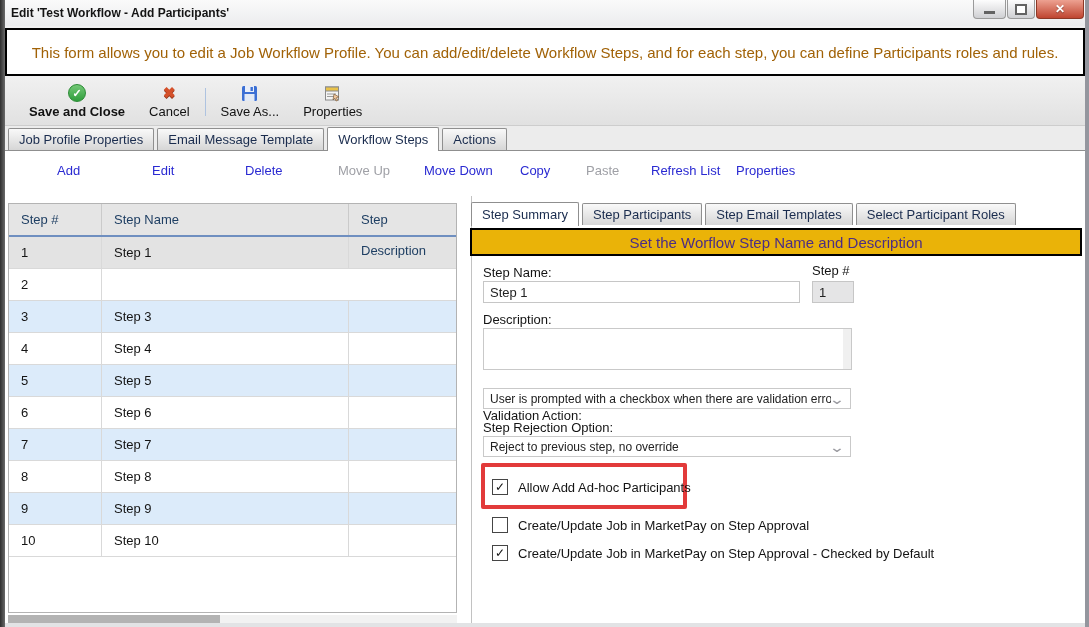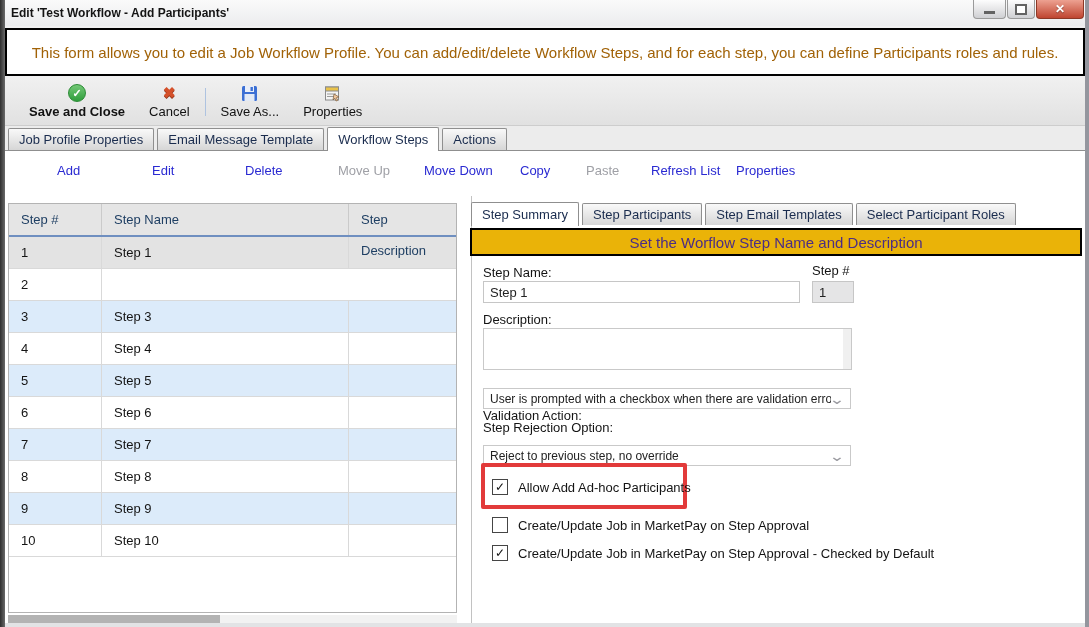--- a/index.html
+++ b/index.html
@@ -281,21 +281,21 @@
     <span class="flabel" style="left:478px;top:161px;">Description:</span>
     <textarea class="tarea" style=""></textarea>
 
     <span class="flabel" style="left:478px;top:221px;margin-top:36px;">Validation Action:</span>
     <div class="selectbox" style="left:478px;top:237px;">
       <span class="sel-text">User is prompted with a checkbox when there are validation errors</span>
       <span class="chev">⌄</span>
     </div>
 
     <span class="flabel" style="left:478px;top:269px;">Step Rejection Option:</span>
-    <div class="selectbox" style="left:478px;top:294px;">
+    <div class="selectbox" style="left:478px;top:285px;">
       <span class="sel-text">Reject to previous step, no override</span>
       <span class="chev">⌄</span>
     </div>
 
     <div class="redbox"></div>
 
     <div class="cbrow" style="top:328px;">
       <span class="cbox">✓</span>
       <span class="cblabel">Allow Add Ad-hoc Participants</span>
     </div>

